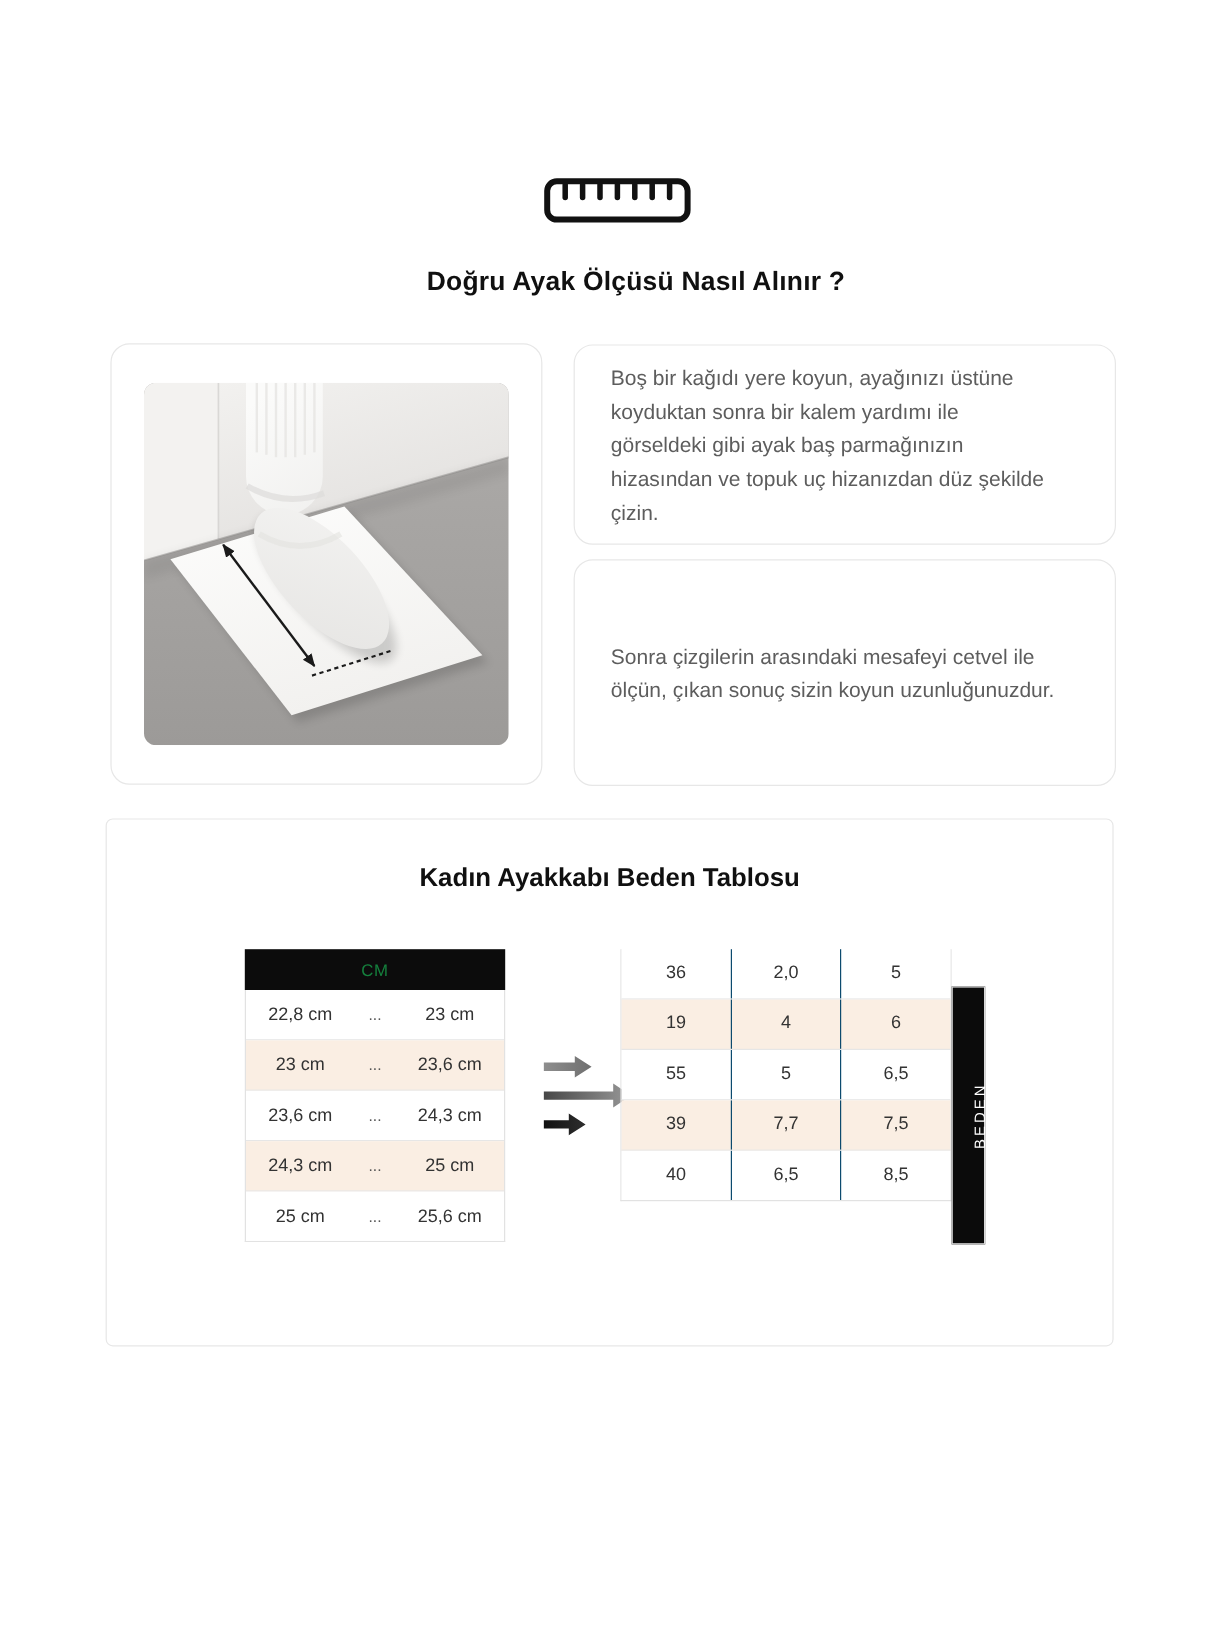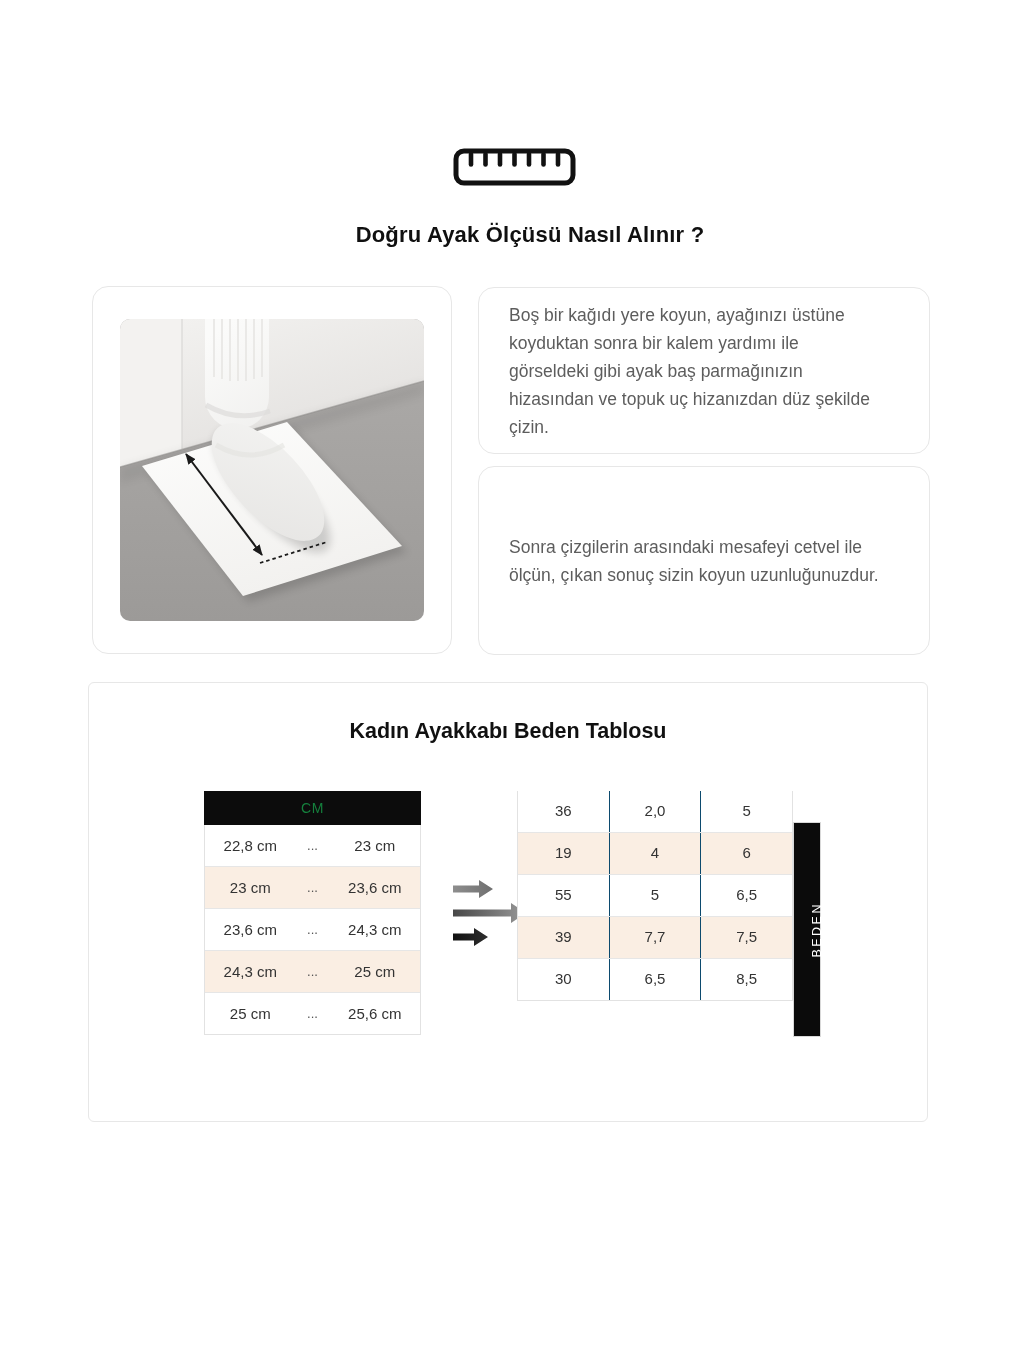--- a/index.html
+++ b/index.html
@@ -242,21 +242,21 @@
         <span class="c">55</span>
         <span class="c">5</span>
         <span class="c">6,5</span>
       </div>
       <div class="trow size-row alt">
         <span class="c">39</span>
         <span class="c">7,7</span>
         <span class="c">7,5</span>
       </div>
       <div class="trow size-row">
-        <span class="c">30</span>
+        <span class="c">40</span>
         <span class="c">6,5</span>
         <span class="c">8,5</span>
       </div>
     </div>
   </div>
 
   <div class="abs beden-bar">
     <span class="beden-text">BEDEN</span>
   </div>
 </div>

